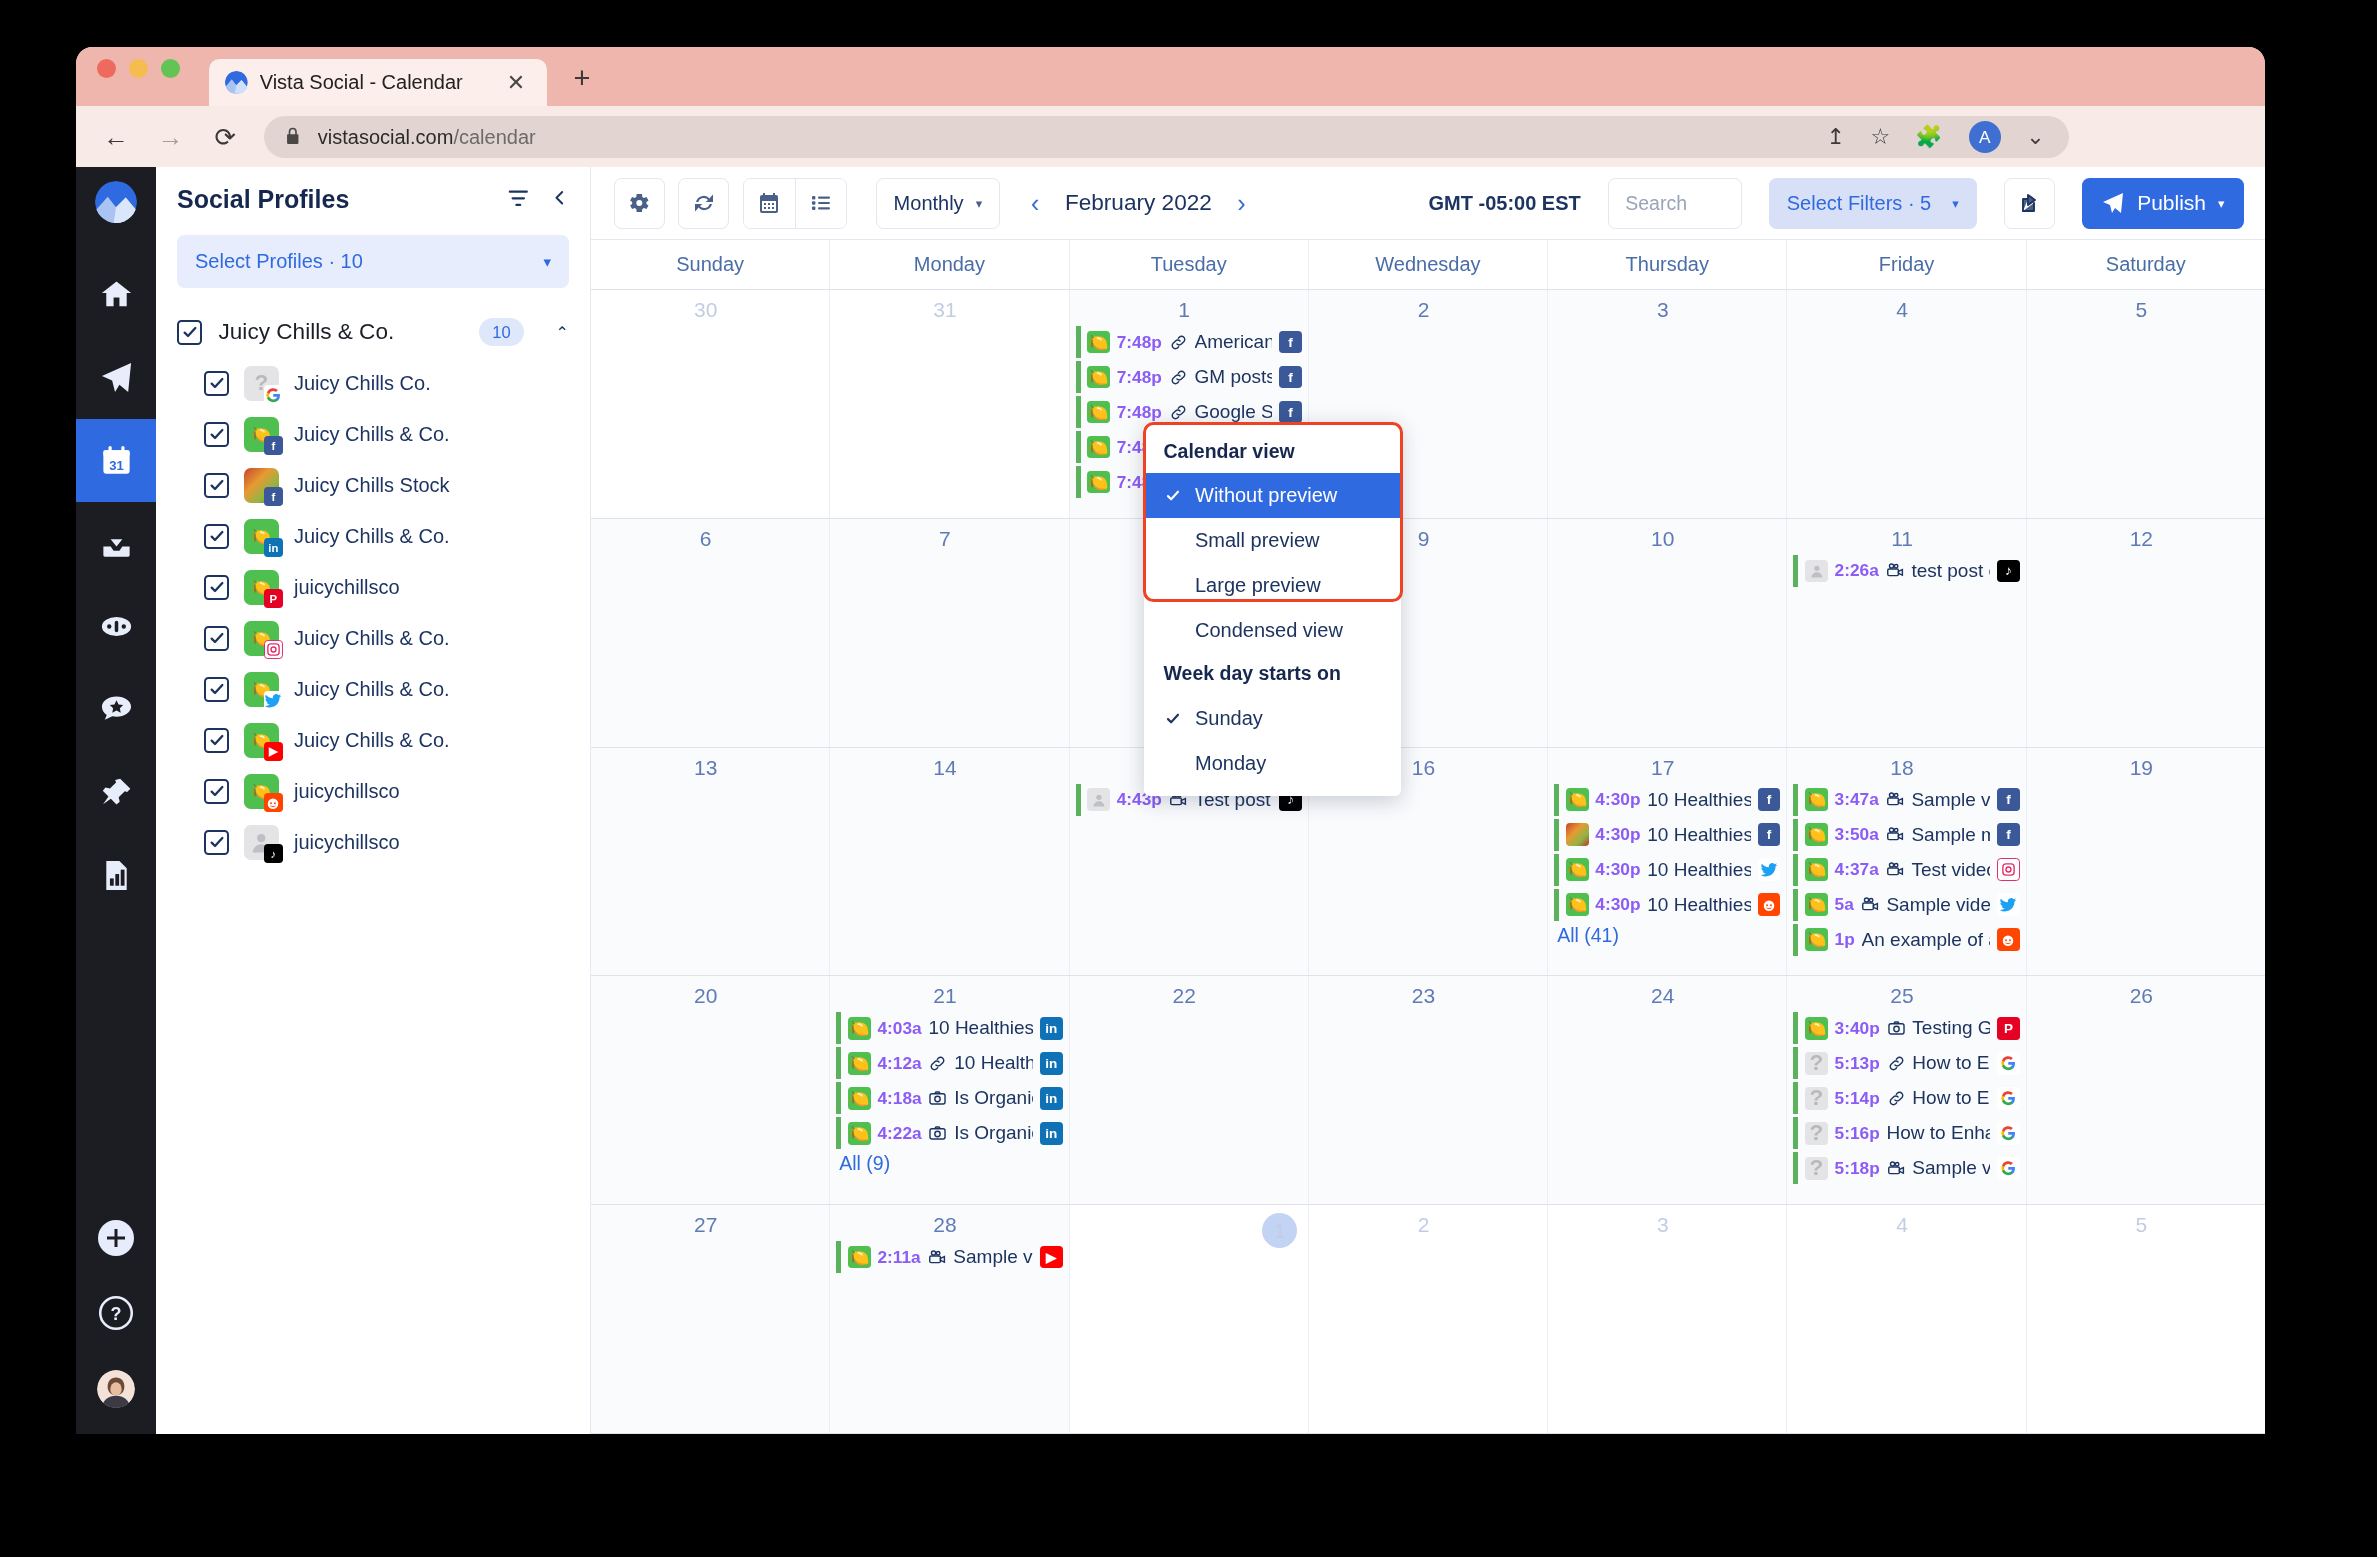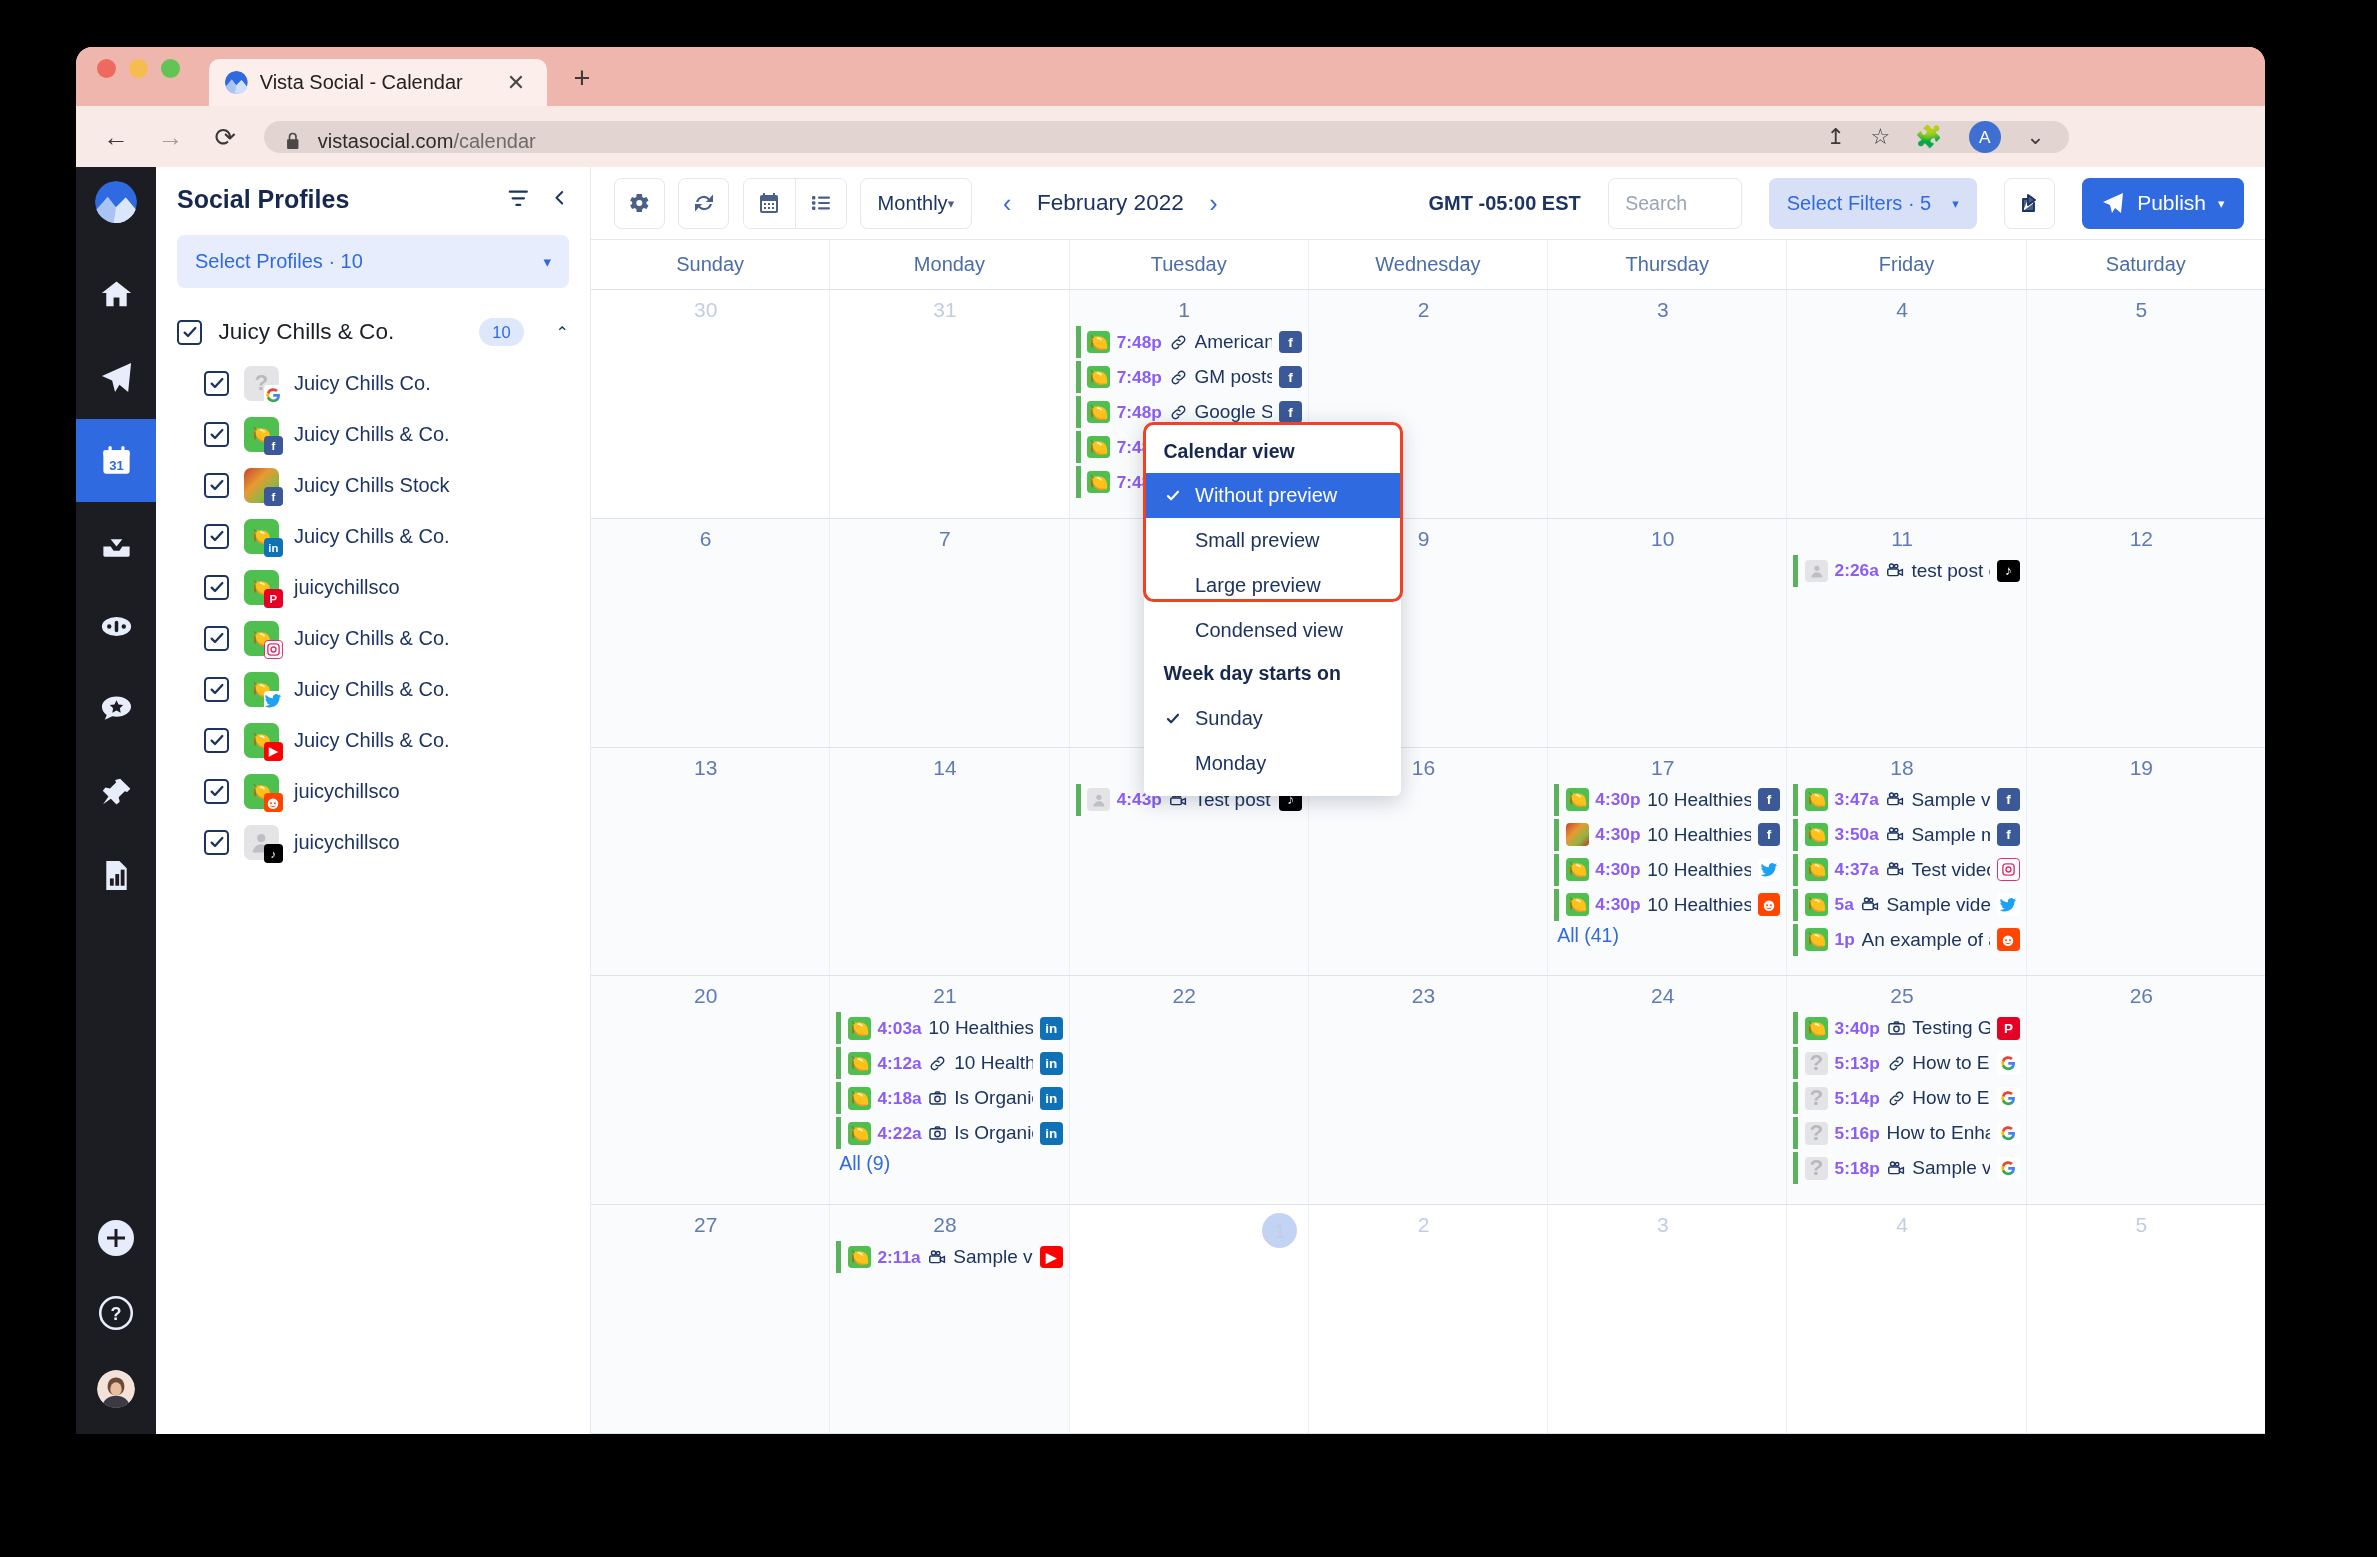--- a/index.html
+++ b/index.html
@@ -54,25 +54,25 @@
     background: #f8eae6;
     display: flex;
     align-items: center;
     padding: 0 22.6px 0 24px;
     gap: 22.6px;
   }
   .nav-btn { font-size: 25.6px; color: #3c3936; width: 32px; text-align: center; cursor: pointer; }
   .nav-btn.disabled { color: #a89c98; }
   #omnibox {
     flex: 1;
-    height: 32px;
+    height: 42px;
     background: #e2d5d1;
     border-radius: 21px;
     display: flex;
-    align-items: flex-end;
+    align-items: center;
     padding: 0 19.5px;
     gap: 15px;
     max-width: 1805px;
   }
   #omnibox-url { font-size: 20px; color: #2d2b29; }
   #omnibox-url .path { color: #6d6a68; }
   .omni-right { display: flex; align-items: center; gap: 25.6px; margin-left: auto; padding-right: 4.5px; }
   .omni-icon { font-size: 22px; color: #3c3936; cursor: pointer; }
   #profile-avatar-btn {
     width: 32px; height: 32px; border-radius: 50%;
@@ -202,22 +202,22 @@
     cursor: pointer;
   }
   .tb-btn svg { width: 24px; height: 24px; fill: #4a6087; }
   .tb-group { display: flex; border: 0.8px solid #e3e6ee; border-radius: 7.5px; overflow: hidden; height: 51px; }
   .tb-group .seg { width: 51px; display: flex; align-items: center; justify-content: center; cursor: pointer; background: #fff; }
   .tb-group .seg + .seg { border-left: 0.8px solid #e3e6ee; }
   .tb-group svg { width: 24px; height: 24px; fill: #4a6087; }
   #view-select {
     height: 51px;
     border: 0.8px solid #e3e6ee; border-radius: 7.5px;
-    display: flex; align-items: center; 
-    padding: 0 16.5px; cursor: pointer; background: #fff;
+    display: flex; align-items: center; gap: 12px;
+    padding: 0 16.5px; cursor: pointer; background: #fff; margin-left: 16px;
   }
   #view-select-label { font-size: 20px; color: #1d3461; }
   #view-select .caret { font-size: 12.8px; color: #4a6087; }
   #month-nav { display: flex; align-items: center; gap: 19.5px; margin-left: 12px; }
   .month-arrow { font-size: 25px; color: #3d6ad6; cursor: pointer; padding: 0 6px; line-height: 1; }
   #month-label { font-size: 22.6px; color: #1d3461; white-space: nowrap; }
   #tz-label { font-size: 20px; font-weight: 700; color: #1d3461; margin-left: auto; white-space: nowrap; }
   #search-box {
     height: 51px; width: 134px;
     border: 0.8px solid #e3e6ee; border-radius: 7.5px;

